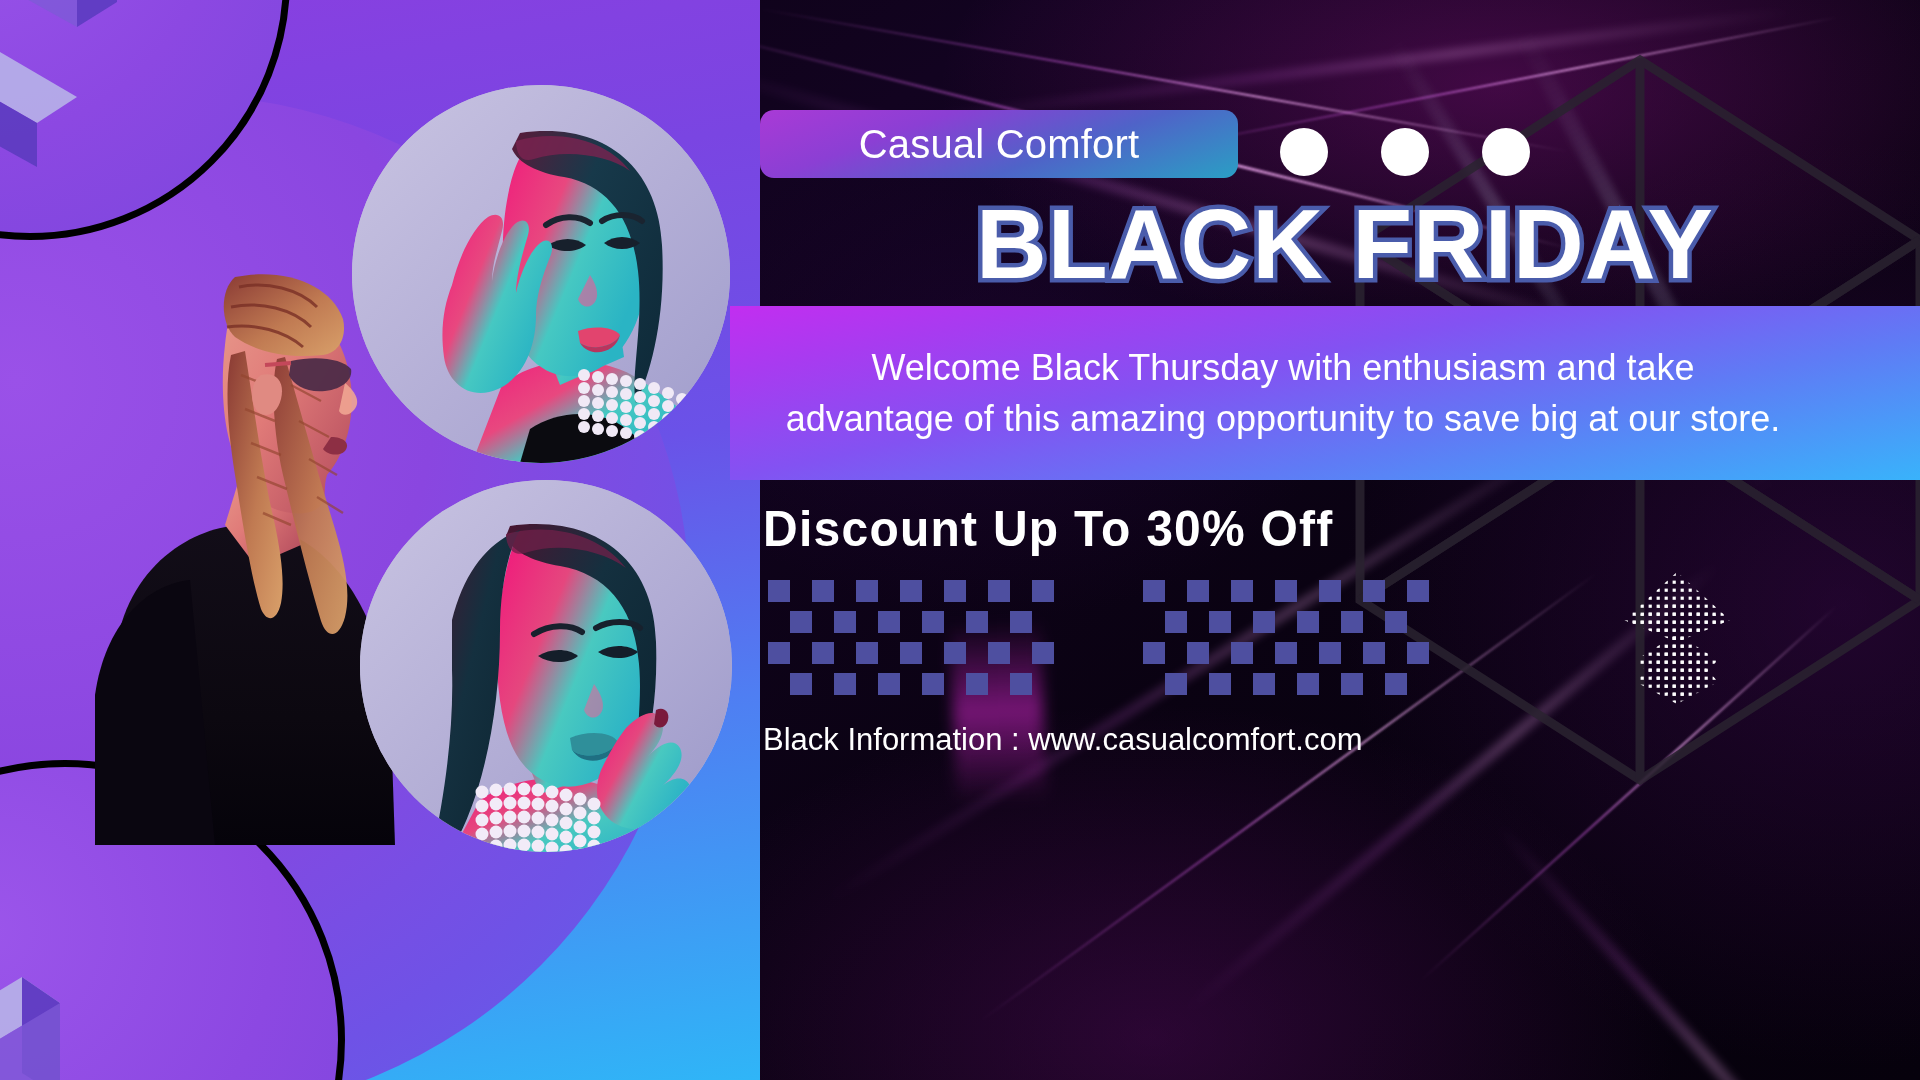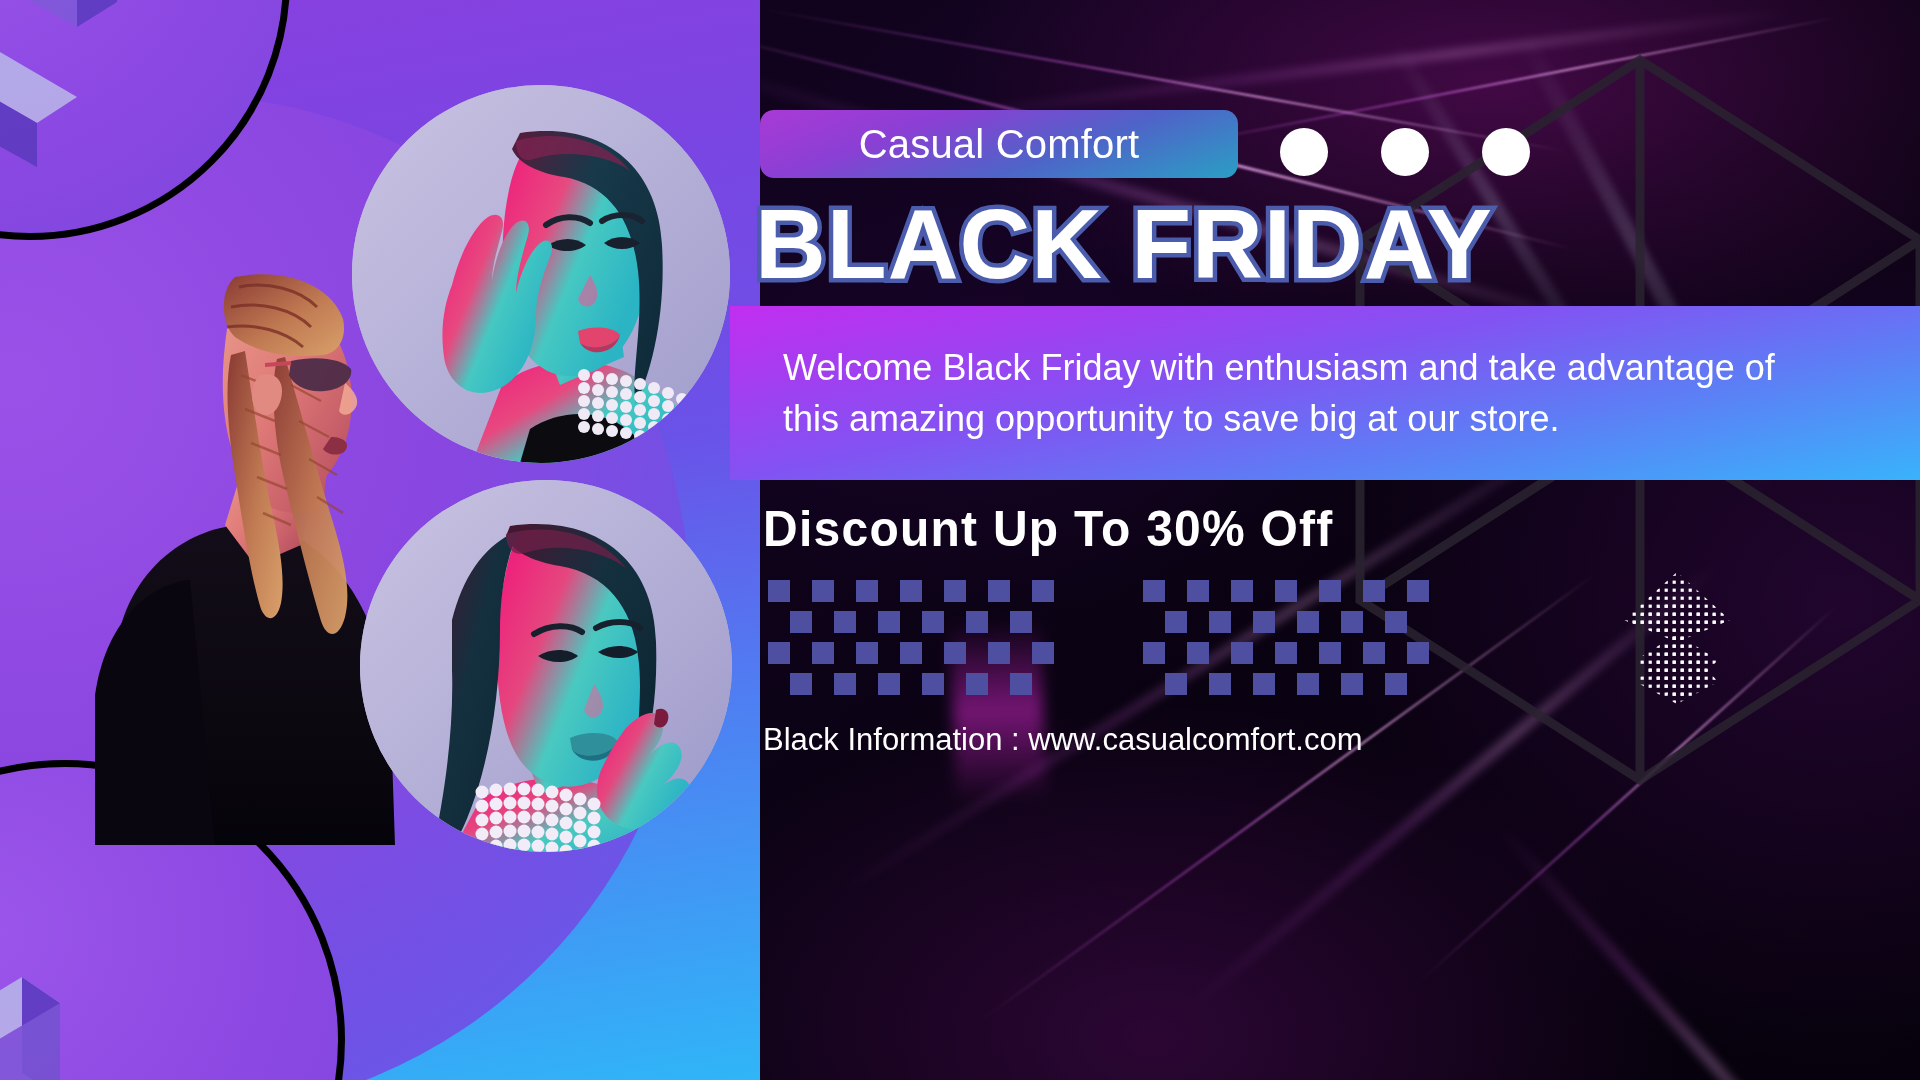--- a/index.html
+++ b/index.html
@@ -63,21 +63,21 @@
   .portrait {
     position:absolute; border-radius:50%; overflow:hidden;
     background:#b9b6d8;
   }
   .por-top { left:352px; top:85px; width:378px; height:378px; }
   .por-bot { left:360px; top:480px; width:372px; height:372px; }
 
   .hoodie-figure { position:absolute; left:95px; top:225px; width:330px; height:620px; }
 
   
-  .content { position:absolute; left:760px; top:0; width:1160px; height:1080px; }
+  .content { position:absolute; left:760px; top:0; width:1160px; height:1080px;text-align:center; }
 
   .badge {
     position:absolute; left:0px; top:110px; width:478px; height:68px;
     border-radius:14px;
     background:linear-gradient(160deg,#a93ad6 0%, #8b3fd4 30%, #4f63c8 62%, #2a9fc4 100%);
     display:flex; align-items:center; justify-content:center;
   }
   .badge span {
     font-size:40px; color:#fff; letter-spacing:.2px;
     font-family:"Liberation Sans", sans-serif;
@@ -415,21 +415,21 @@
 
     <div class="dots">
       <div class="dot"></div>
       <div class="dot"></div>
       <div class="dot"></div>
     </div>
 
     <div class="headline">BLACK FRIDAY</div>
 
     <div class="desc-panel">
-      <div class="desc-text">Welcome Black Friday with enthusiasm and take advantage of this amazing opportunity to save big at our store.</div>
+      <div class="desc-text">Welcome Black Thursday with enthusiasm and take advantage of this amazing opportunity to save big at our store.</div>
     </div>
 
     <div class="discount">Discount Up To 30% Off</div>
 
     <div class="checker-wrap">
       <svg class="checker" viewBox="0 0 310 115">
         <g fill="#4e4fa0">
           <rect x="0" y="0" width="22" height="22"></rect>
             <rect x="44" y="0" width="22" height="22"></rect>
           <rect x="88" y="0" width="22" height="22"></rect>

